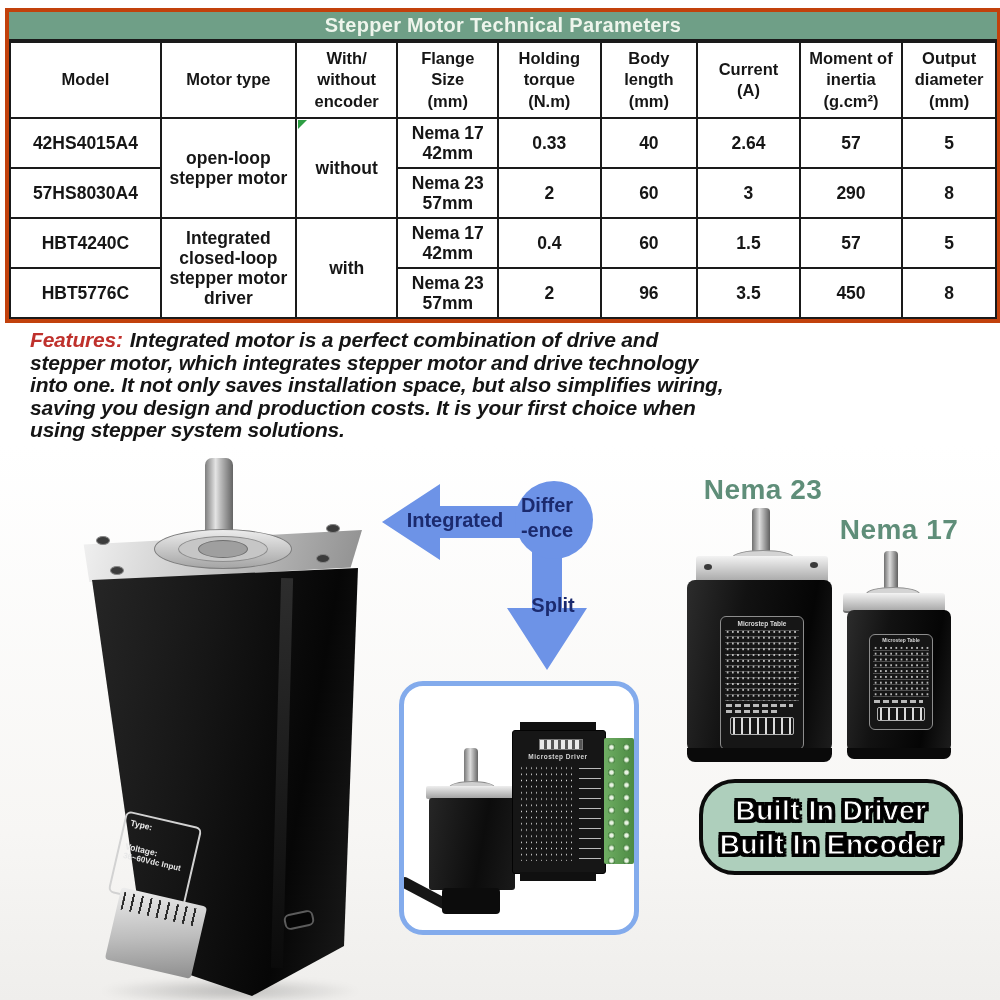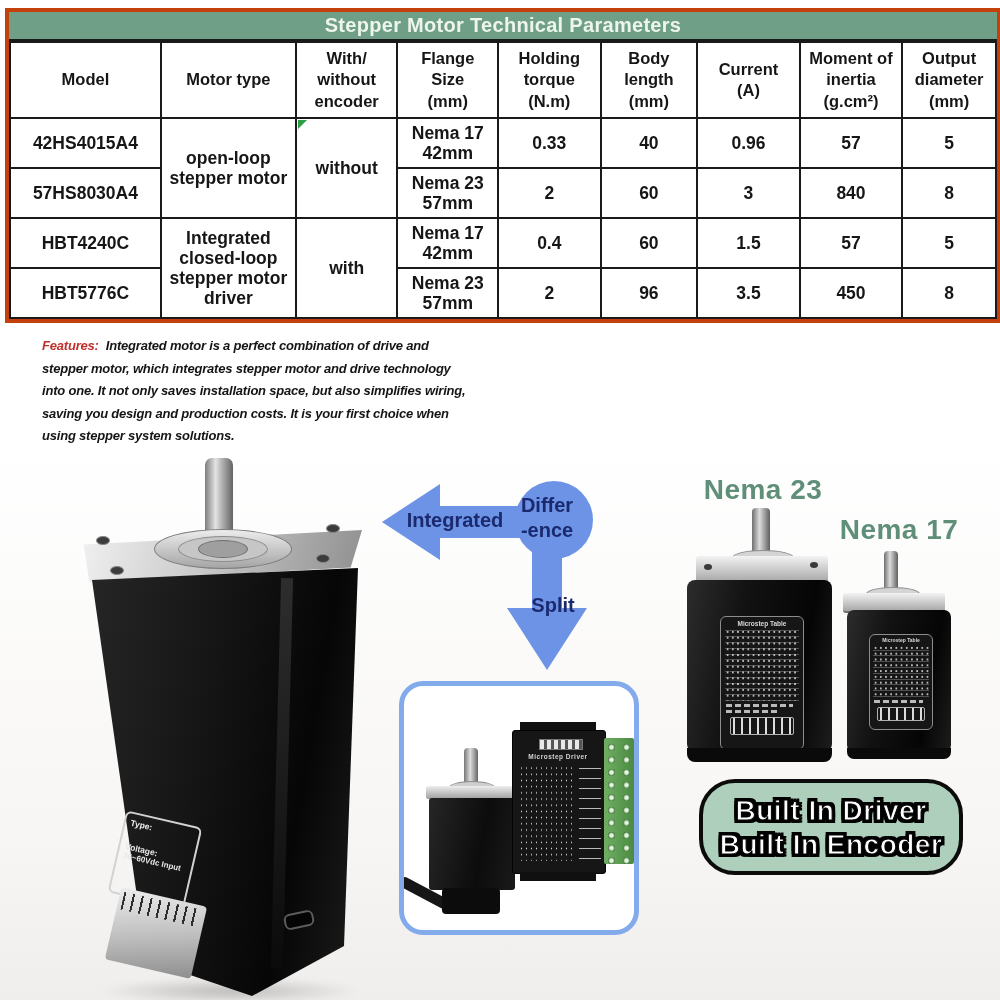--- a/index.html
+++ b/index.html
@@ -17,23 +17,23 @@
   table.spec th,table.spec td{border:2px solid #1a1a1a;text-align:center;vertical-align:middle;
               font-weight:bold;padding:0;color:var(--table_black,#161616);}
   table.spec th{font-size:16.5px;line-height:1.3;white-space:pre-line;height:74px;font-weight:bold;}
   table.spec td{font-size:17.5px;height:48px;white-space:pre-line;line-height:1.15;}
   td.red{color:var(--table_red,#bf312c);}
   td.enc{position:relative;font-size:19px;}
   .xl-marker{position:absolute;left:1px;top:1px;width:0;height:0;
              border-top:9px solid var(--excel_green,#2e9e44);border-right:9px solid transparent;}
 
   
-  .features{position:absolute;left:42px;top:329px;width:740px;
-            font-style:italic;font-weight:bold;font-size:13px;line-height:22.6px;
-            color:#151515;letter-spacing:-0.2px;margin-top:6px;}
+  .features{position:absolute;left:30px;top:329px;width:740px;
+            font-style:italic;font-weight:bold;font-size:21px;line-height:22.6px;
+            color:#151515;letter-spacing:-0.2px;}
   .feat-line{white-space:nowrap;}
   .feat-label{color:var(--table_red,#bf312c);margin-right:7px;}
 
   
   .bigmotor{position:absolute;left:60px;top:450px;width:330px;height:550px;}
   .bigmotor *{position:absolute;}
   .bm-shadow{left:40px;top:528px;width:260px;height:26px;border-radius:50%;
              background:radial-gradient(closest-side,rgba(0,0,0,.22),rgba(0,0,0,0));filter:blur(3px);}
   .bm-shaft{left:145px;top:8px;width:28px;height:96px;border-radius:7px 7px 0 0;
             background:linear-gradient(90deg,#7d7d7d,#e4e4e4 38%,#bdbdbd 55%,#646464);}
@@ -185,32 +185,32 @@
       </tr>
       <tr>
         <td>42HS4015A4</td>
         <td class="red" rowspan="2">open-loop
 stepper motor</td>
         <td class="red enc" rowspan="2"><div class="xl-marker"></div><span>without</span></td>
         <td class="red">Nema 17
 42mm</td>
         <td class="red">0.33</td>
         <td>40</td>
-        <td>0.96</td>
+        <td>2.64</td>
         <td>57</td>
         <td>5</td>
       </tr>
       <tr>
         <td>57HS8030A4</td>
         <td class="red">Nema 23
 57mm</td>
         <td class="red">2</td>
         <td>60</td>
         <td>3</td>
-        <td>840</td>
+        <td>290</td>
         <td>8</td>
       </tr>
       <tr>
         <td>HBT4240C</td>
         <td class="red" rowspan="2">Integrated
 closed-loop
 stepper motor
 driver</td>
         <td class="red enc" rowspan="2"><span>with</span></td>
         <td class="red">Nema 17

